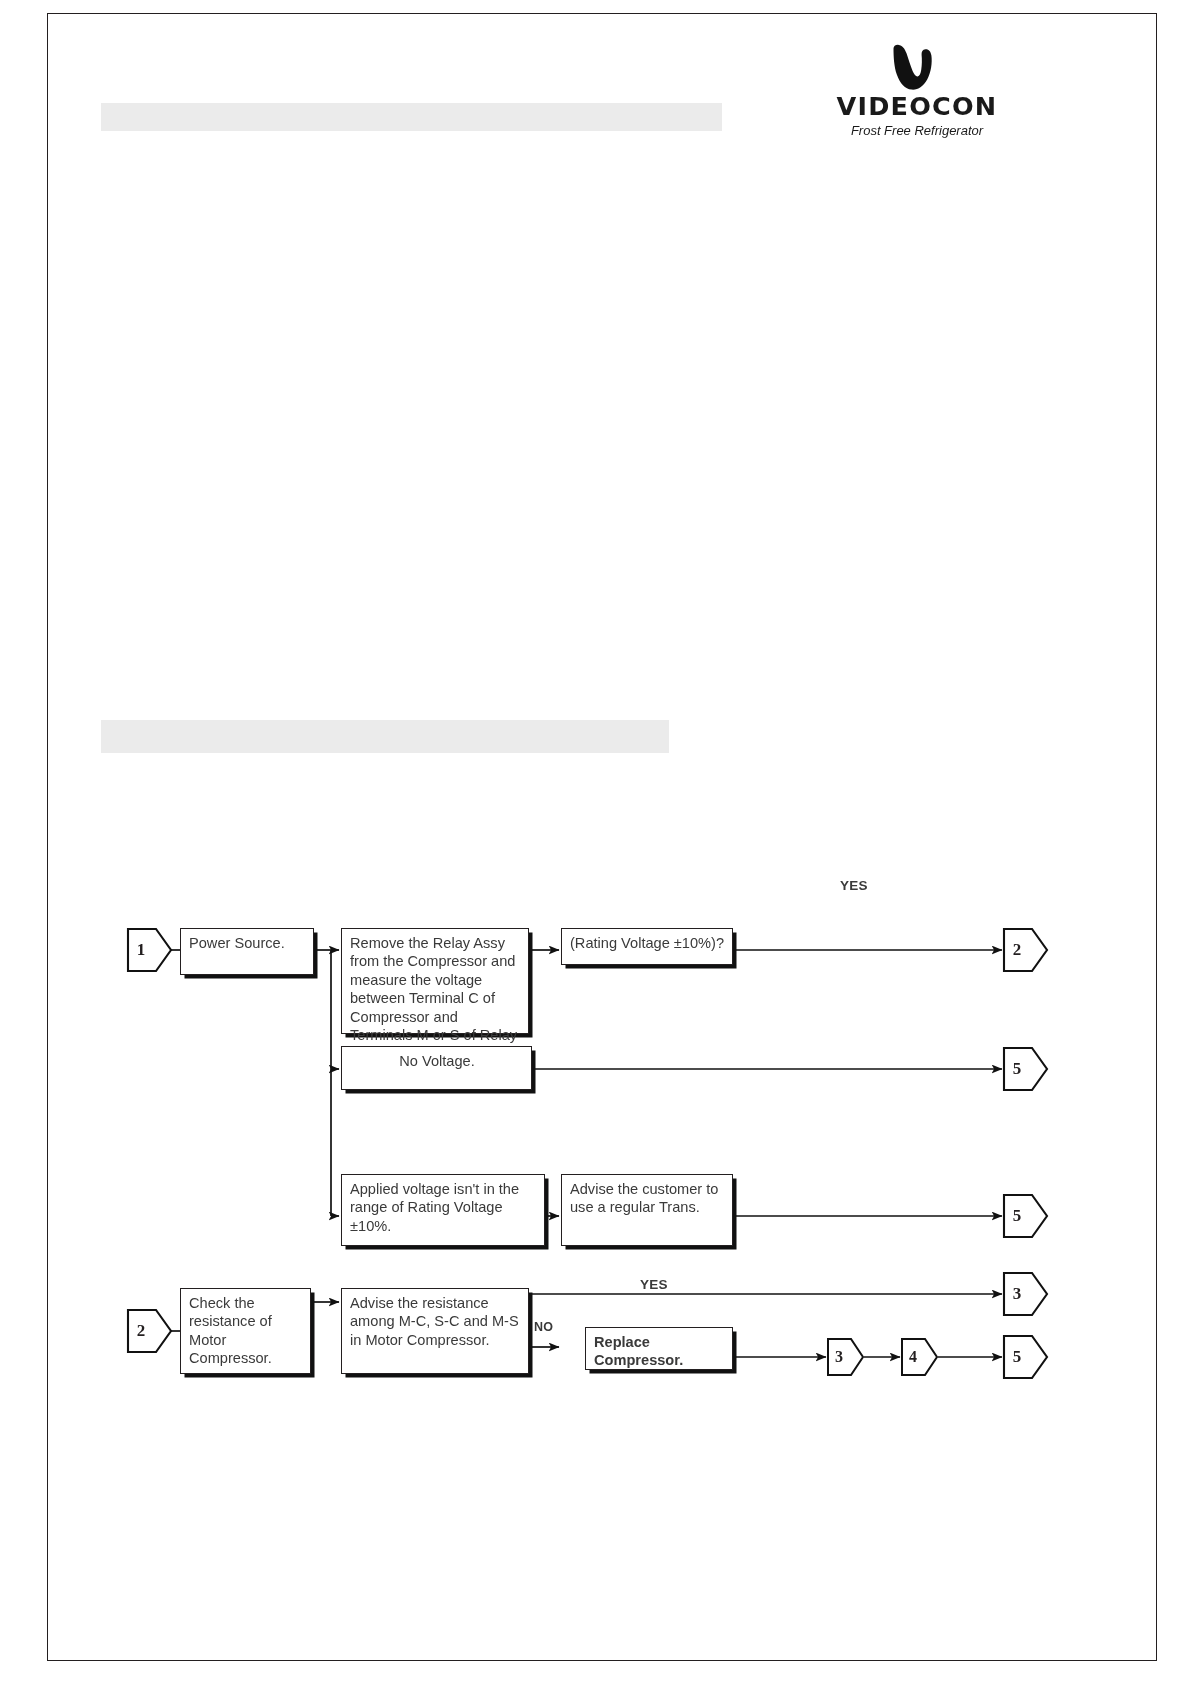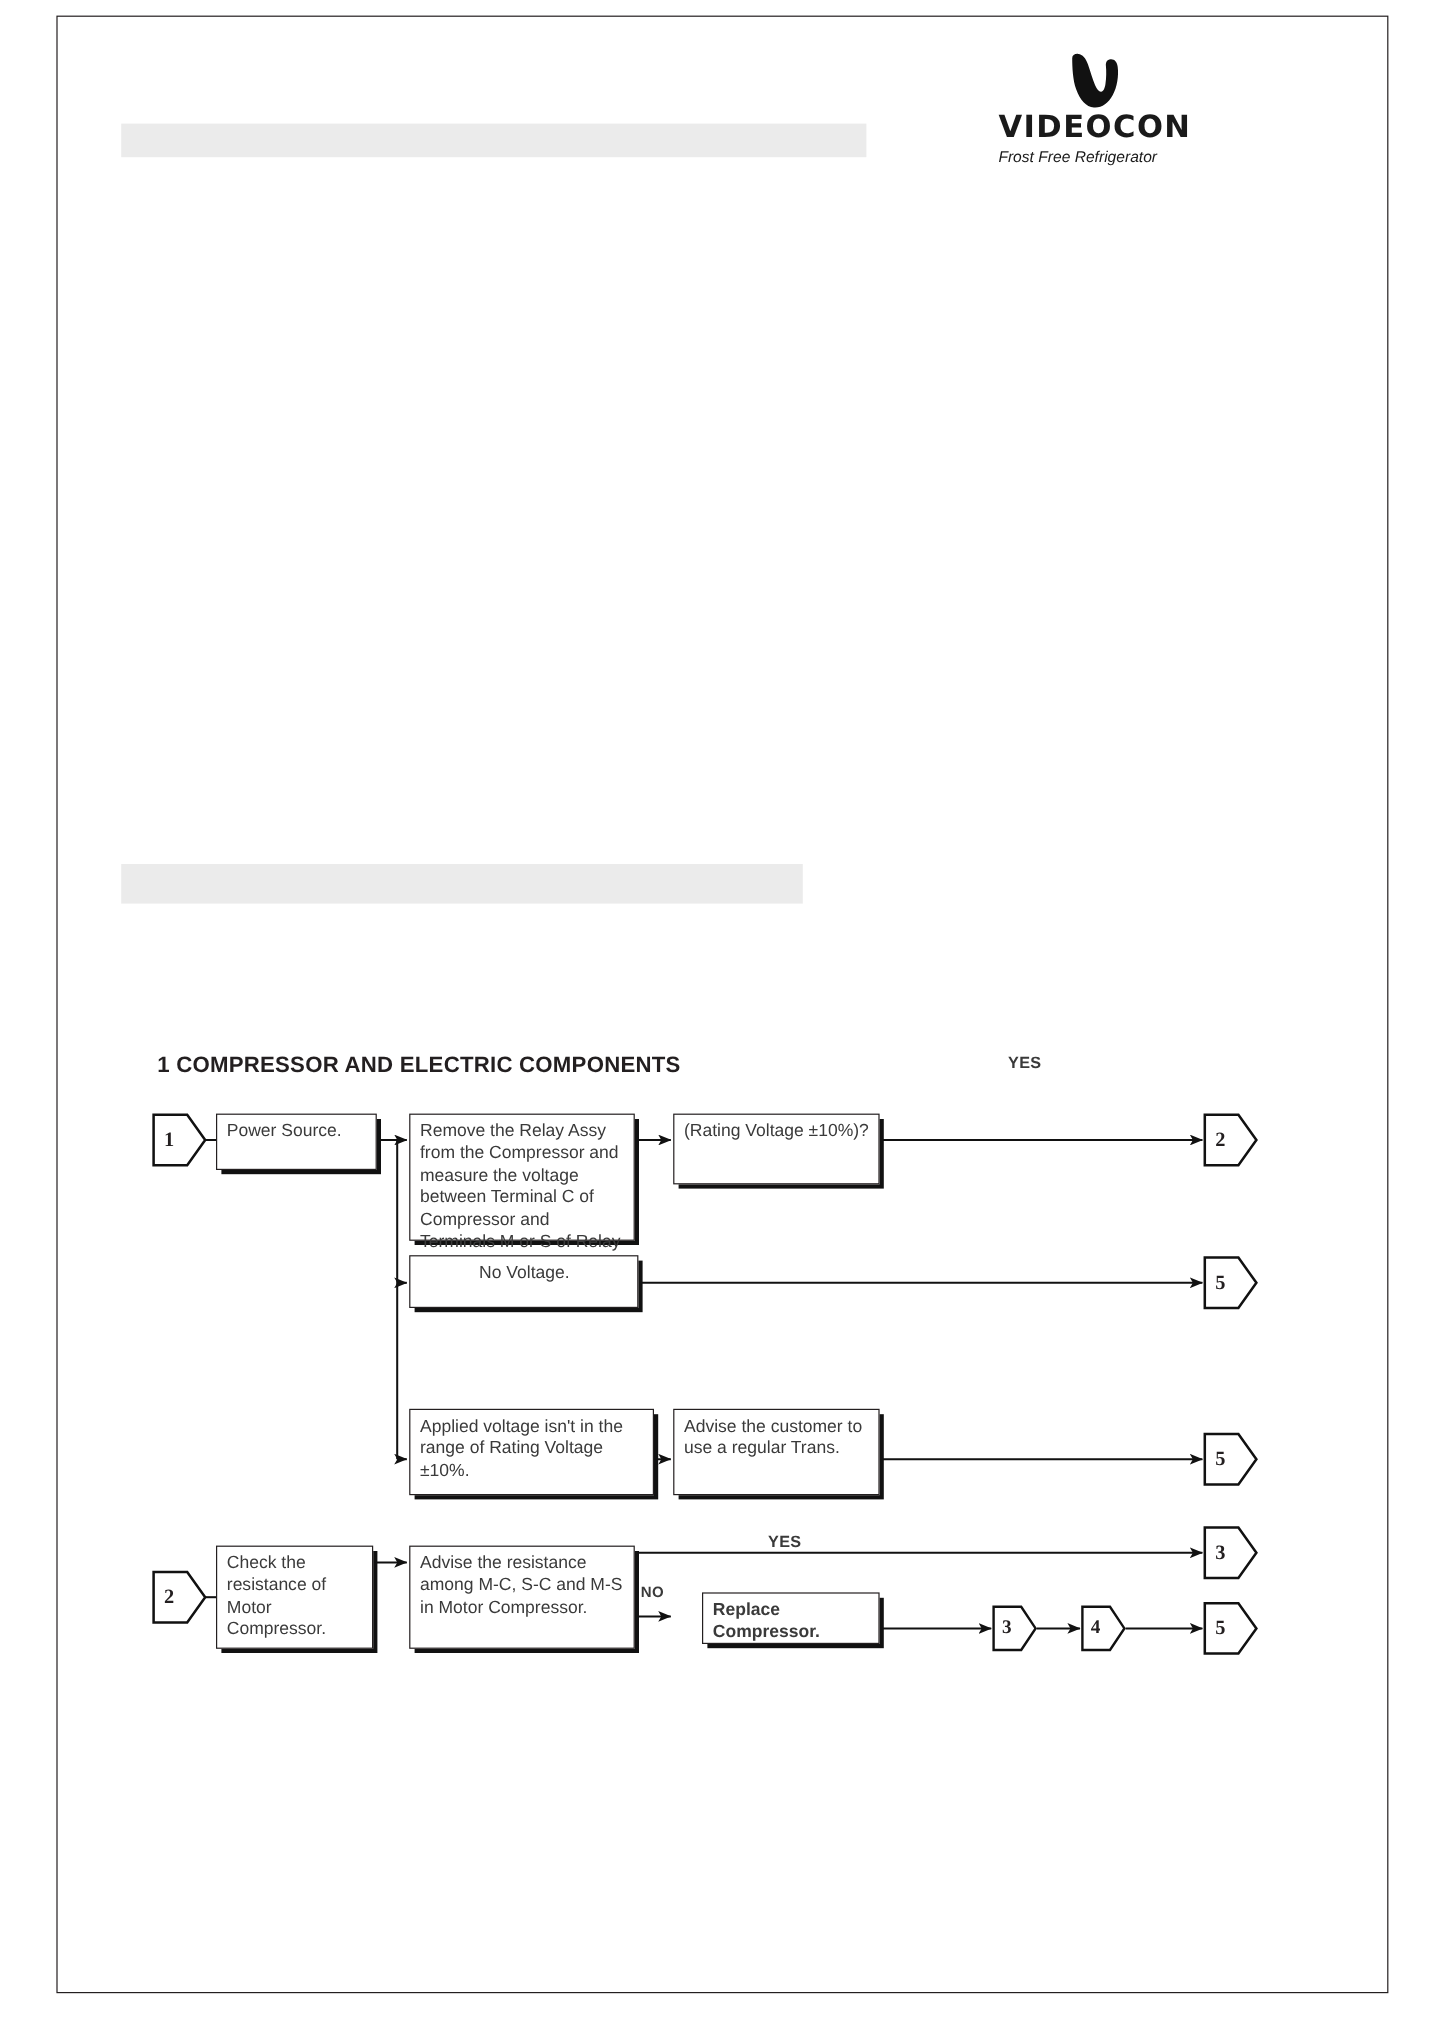--- a/index.html
+++ b/index.html
@@ -16,21 +16,21 @@
   .page-border{
     position:absolute;left:47px;top:13px;
     width:1110px;height:1648px;
     border:1px solid #231f20;
     box-sizing:border-box;
   }
 
   
   .logo-block{
     position:absolute;left:832px;top:44px;width:170px;height:92px;
-    text-align:left;
+    text-align:center;
   }
   .logo-mark{
     display:block;margin:0 auto;width:60px;height:48px;
   }
   .logo-word{
     display:block;margin-top:2px;
     font-family:"DejaVu Sans","Liberation Sans",sans-serif;
     font-weight:bold;font-size:25.5px;letter-spacing:1.2px;
     color:#1a1a1a;line-height:1;
   }
@@ -106,21 +106,20 @@
                C45.4 19.0 44.0 28.6 40.2 35.4 C36.4 42.2 30.8 46.2 24.6 45.6
                C18.0 45.0 13.2 39.6 9.8 30.4 C7.0 22.8 6.5 12.0 6.5 4.5 Z" fill="#111111"></path>
     </svg>
     <span class="logo-word">VIDEOCON</span>
     <span class="logo-tag">Frost Free Refrigerator</span>
   </div>
 
   <div class="band band-top"></div>
   <div class="band band-mid"></div>
 
-  <div class="section-heading">1 COMPRESSOR AND ELECTRIC COMPONENTS</div>
 
   <div class="flow">
     <svg width="1191" height="1684">
       <defs>
         <marker id="ah" markerWidth="11" markerHeight="9" refX="10.5" refY="4.5" orient="auto" markerUnits="userSpaceOnUse">
           <path d="M0,0 L11,4.5 L0,9 L2.6,4.5 Z" fill="#111"></path>
         </marker>
       </defs>
       <g stroke="#111" stroke-width="1.7" fill="none">
 
@@ -224,21 +223,21 @@
     <svg viewBox="0 0 46 46">
       <path d="M2,2 L30,2 L45,23 L30,44 L2,44 Z" fill="#fff" stroke="#111" stroke-width="2.1"></path>
     </svg>
     <span class="num">5</span>
   </div>
 
   <div class="fbox" style="left:180px;top:928px;width:134px;height:47px;">Power Source.</div>
 
   <div class="fbox" style="left:341px;top:928px;width:188px;height:106px;">Remove the Relay Assy from the Compressor and measure the voltage between Terminal C of Compressor and Terminals M or S of Relay Assy</div>
 
-  <div class="fbox" style="left:561px;top:928px;width:172px;height:59px;">(Rating Voltage ±10%)?</div>
+  <div class="fbox" style="left:561px;top:928px;width:172px;height:37px;">(Rating Voltage ±10%)?</div>
 
   <div class="fbox" style="left:341px;top:1046px;width:191px;height:44px;text-align:center;">No Voltage.</div>
 
   <div class="fbox" style="left:341px;top:1174px;width:204px;height:72px;">Applied voltage isn't in the range of Rating Voltage ±10%.</div>
 
   <div class="fbox" style="left:561px;top:1174px;width:172px;height:72px;">Advise the customer to use a regular Trans.</div>
 
   <div class="fbox" style="left:180px;top:1288px;width:131px;height:86px;">Check the resistance of Motor Compressor.</div>
 
   <div class="fbox" style="left:341px;top:1288px;width:188px;height:86px;">Advise the resistance among M-C, S-C and M-S in Motor Compressor.</div>

